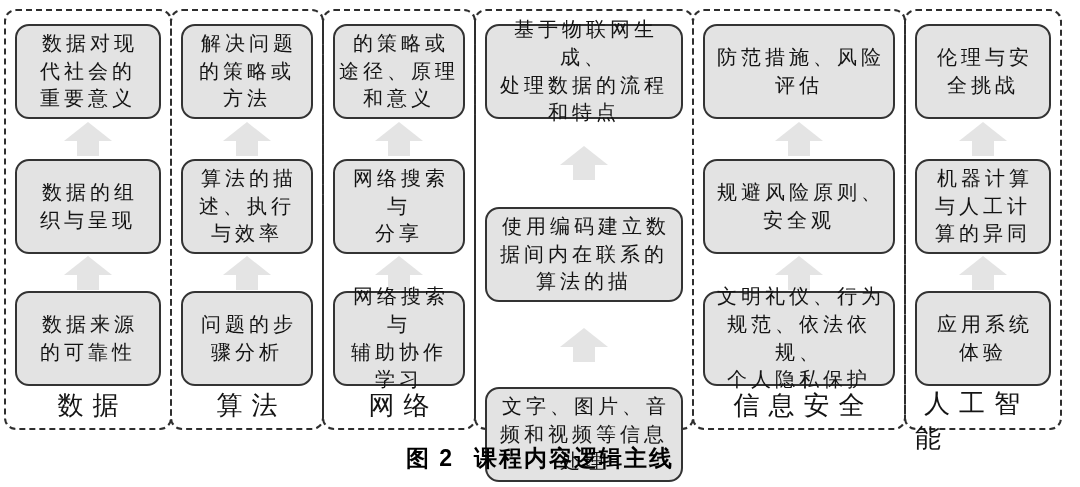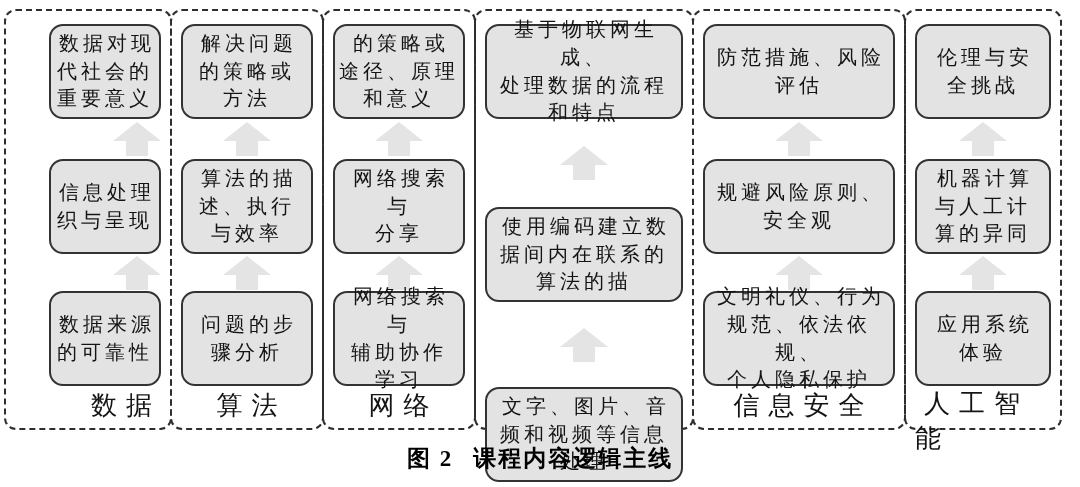--- a/index.html
+++ b/index.html
@@ -25,21 +25,21 @@
     height: 421px;
     border: 2px dashed var(--dashed-border, #2e2e2e);
     border-radius: 12px;
     display: flex;
     flex-direction: column;
     align-items: stretch;
     padding: 13px 9px 0 9px;
     background: transparent;
   }
   .col + .col { margin-left: -2px; }
-  .c1 { width: 168px; align-items: flex-end; }
+  .c1 { width: 168px; }
   .c2 { width: 154px; }
   .c3 { width: 154px; }
   .c4 { width: 220px; gap: 24px; }
   .c5 { width: 214px; }
   .c6 { width: 158px; }
 
   .box {
     box-sizing: border-box;
     height: 95px;
     flex: 0 0 auto;
@@ -90,42 +90,42 @@
     text-indent: 9px;
     color: var(--text, #141414);
     padding-bottom: 4px;
   }
   .caption {
     height: 56px;
     display: flex;
     align-items: center;
     justify-content: center;
     gap: 20px;
-    font-family: Liberation Serif, serif;
+    font-family: Liberation Sans, sans-serif;
     font-weight: bold;
     font-size: 23px;
     color: #000000;
     letter-spacing: 2px;
   }
 </style>
 </head>
 <body>
 
 <div class="canvas">
   <div class="diagram">
 
     <div class="col c1">
       <div class="box">数据对现
 代社会的
 重要意义</div>
       <div class="arrow a1">
           <i class="tri"></i>
           <i class="stem"></i>
         </div>
-      <div class="box">信息处理
+      <div class="box">数据的组
 织与呈现</div>
       <div class="arrow a2">
           <i class="tri"></i>
           <i class="stem"></i>
         </div>
       <div class="box">数据来源
 的可靠性</div>
       <div class="col-label">数据</div>
     </div>
 

